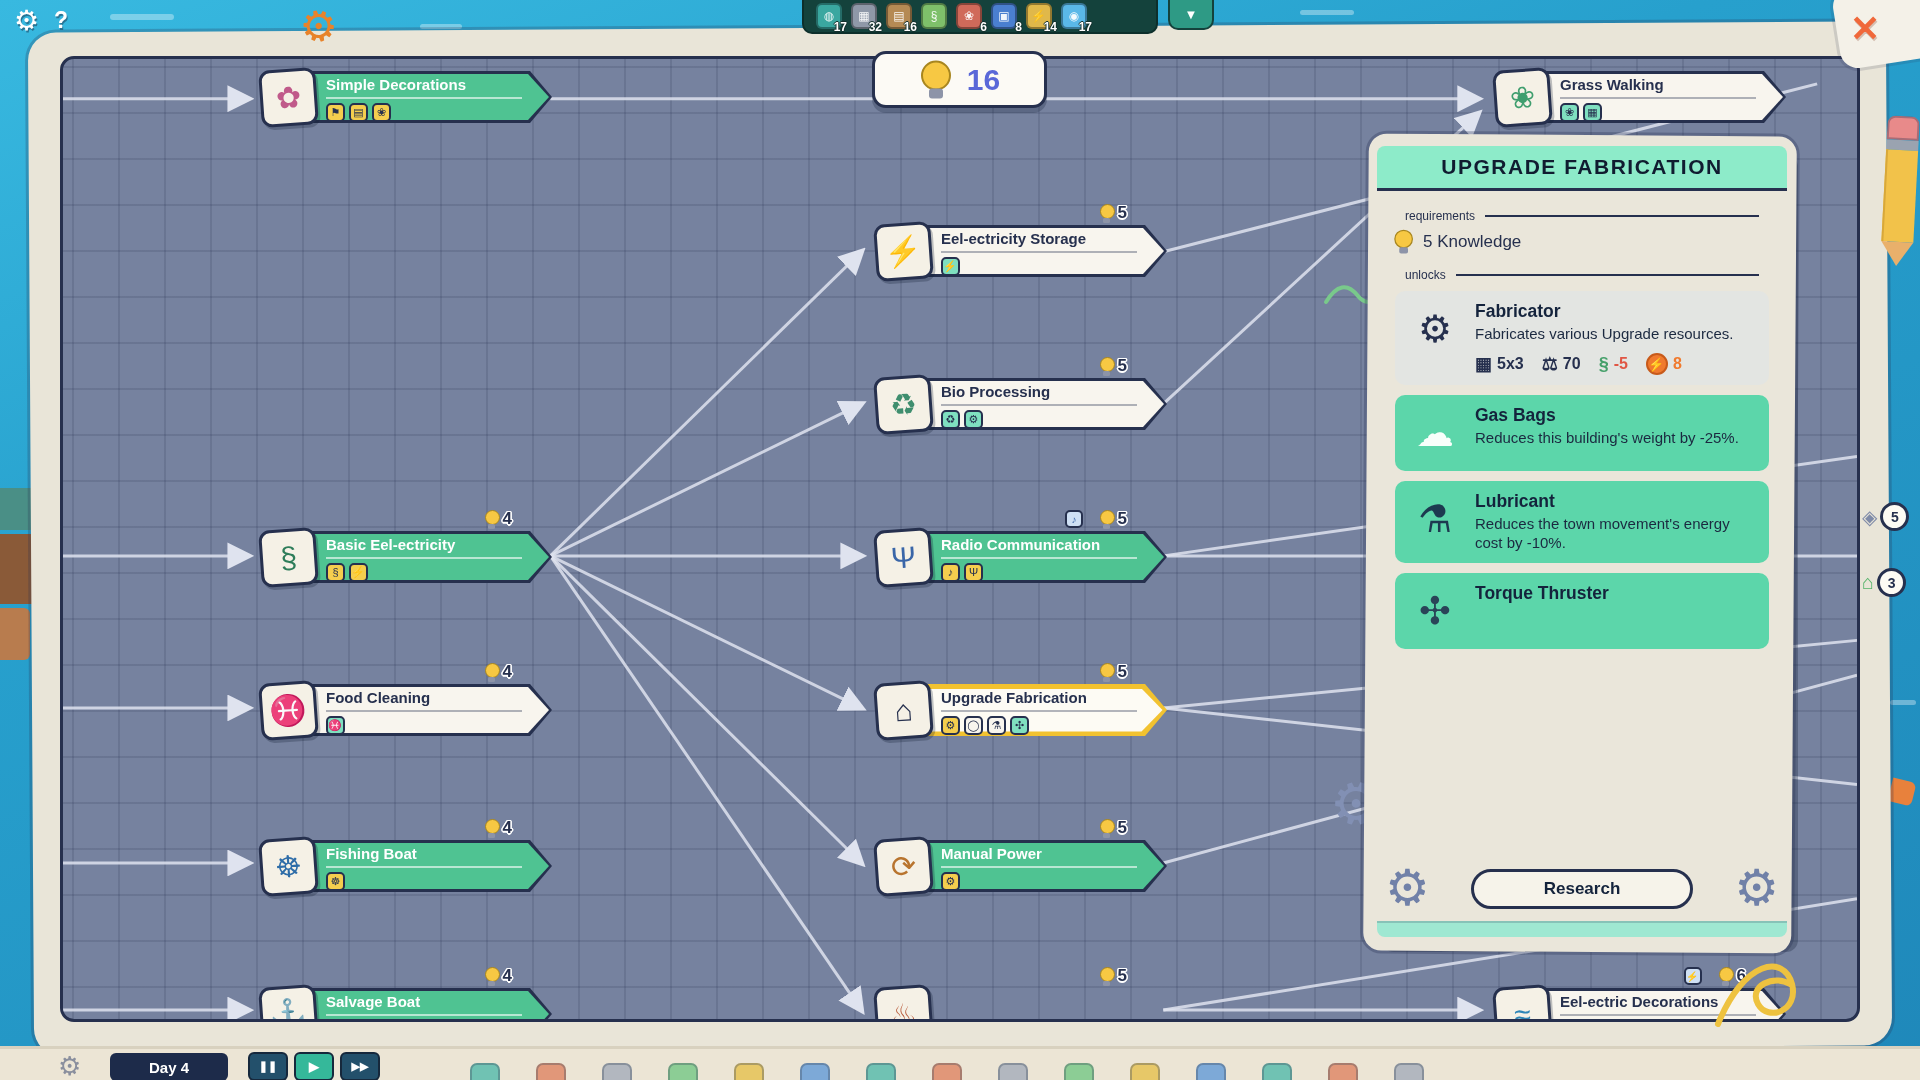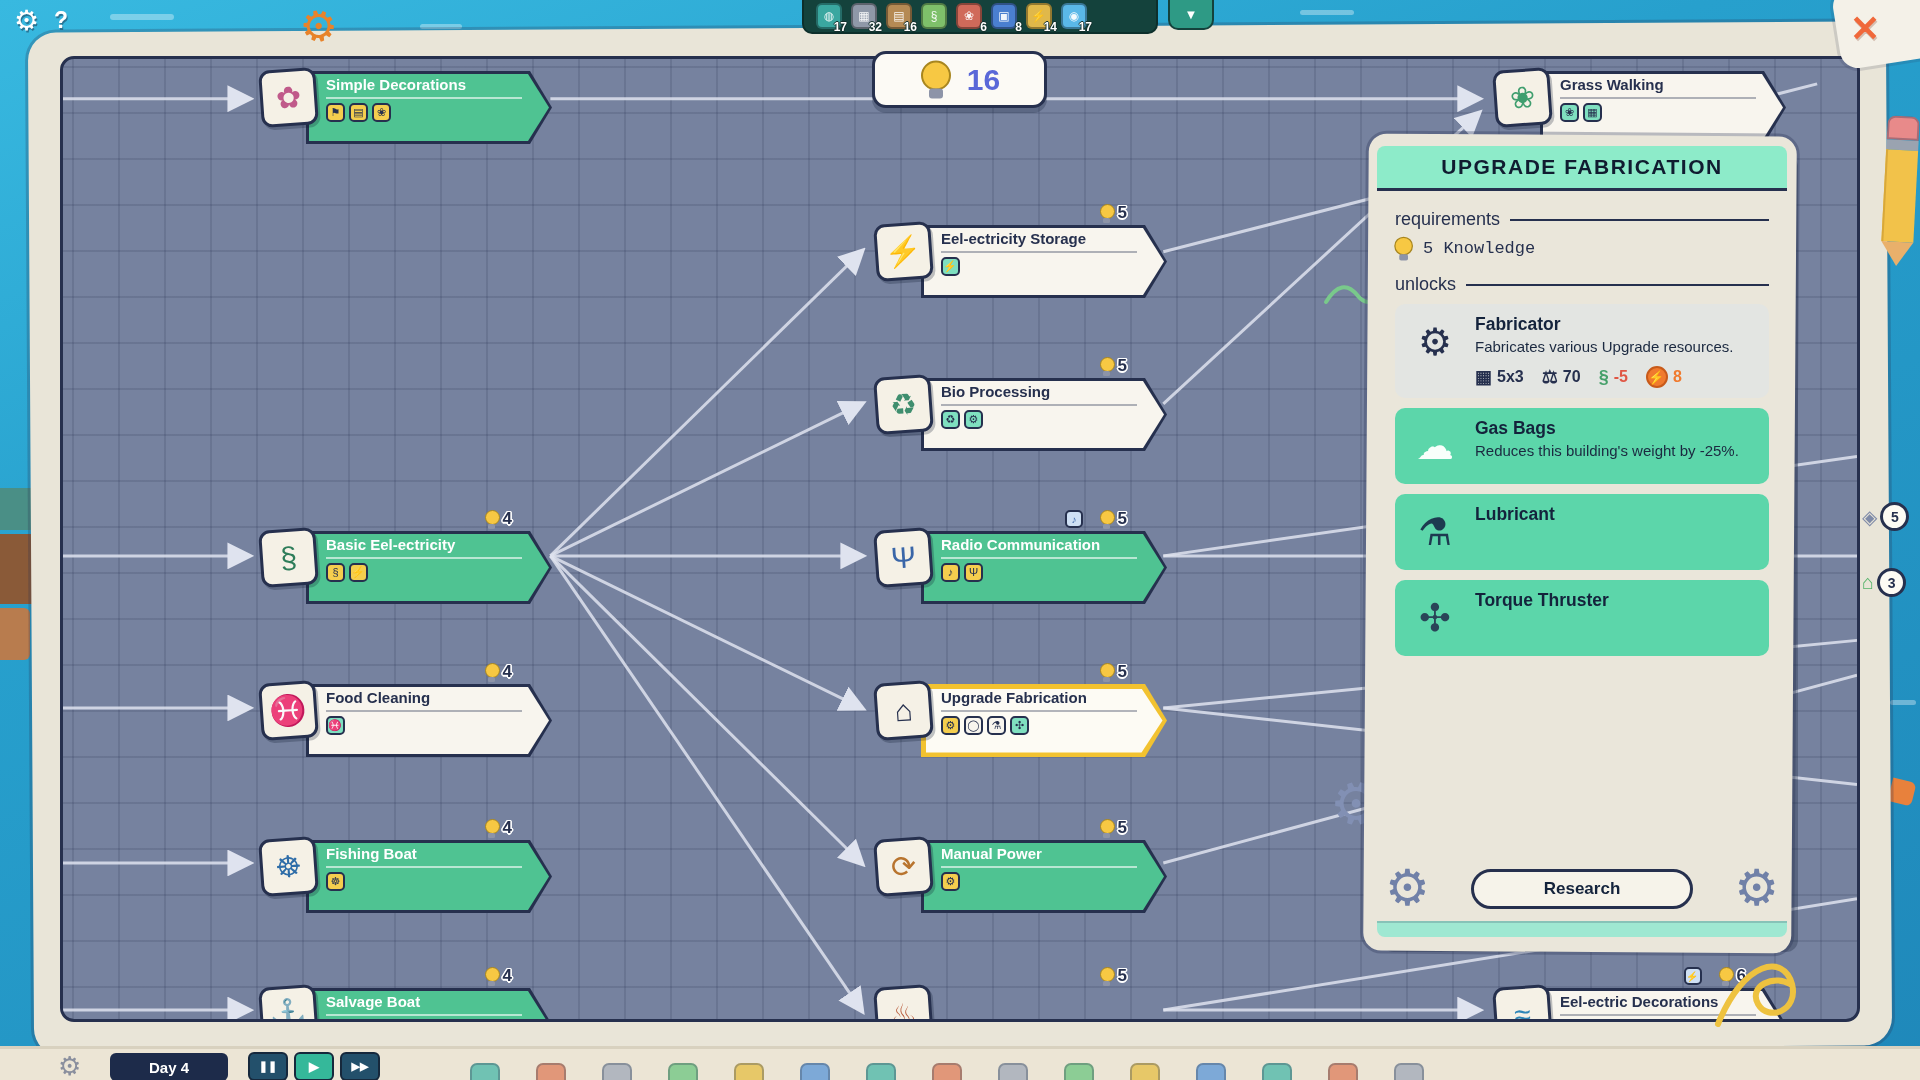--- a/index.html
+++ b/index.html
@@ -26,21 +26,21 @@
     background-size:46px 46px; background-position:9px 7px;
     border:3px solid #26304e; border-radius:14px; overflow:hidden; }
   .wires { position:absolute; inset:0; width:100%; height:100%; }
 
   
   .node { position:absolute; width:292px; height:64px; }
   .tile { position:absolute; left:0; top:2px; width:57px; height:57px; background:#f5f1e6;
     border:3px solid #26304e; border-radius:11px; transform:rotate(-4deg); z-index:2;
     display:flex; align-items:center; justify-content:center; font-size:30px;
     box-shadow:2px 3px 0 rgba(10,25,45,.25); }
-  .banner { position:absolute; left:46px; top:4px; width:246px; height:73px; }
+  .banner { position:absolute; left:46px; top:4px; width:246px; height:52px; }
   .bback { position:absolute; inset:0; background:#26304e;
     clip-path:polygon(0 0, calc(100% - 22px) 0, 100% 50%, calc(100% - 22px) 100%, 0 100%); }
   .bfill { position:absolute; inset:3px; background:#f8f5ee;
     clip-path:polygon(0 0, calc(100% - 21px) 0, 100% 50%, calc(100% - 21px) 100%, 0 100%); }
   .g .bfill { background:#4fc392; }
   .sel .bback { background:#f2c230; filter:drop-shadow(0 0 5px rgba(242,194,48,.85)); }
   .sel .bfill { inset:4.5px; background:#fdfbf4; }
   .bc { position:relative; padding:6px 30px 0 20px; z-index:1; }
   .bt { font-size:15px; font-weight:bold; line-height:1.05; padding-bottom:4px;
     border-bottom:2px solid rgba(38,48,78,.35); white-space:nowrap; overflow:hidden; color:#26304e; }
@@ -75,23 +75,23 @@
 
   
   .detail { position:absolute; left:1374px; top:143px; width:416px; height:797px; z-index:20;
     background:#fbf9f4; border:3.5px solid #26304e; border-radius:12px;
     display:flex; flex-direction:column; box-shadow:8px 12px 0 rgba(15,28,50,.28); }
   .detail::before { content:""; position:absolute; inset:-11px -7px -15px -11px; background:#eae6da;
     border-radius:18px; transform:rotate(.4deg); z-index:-1; box-shadow:0 0 0 3px rgba(38,48,78,.3); }
   .dh { background:#8debc9; border-bottom:3px solid #26304e; border-radius:8px 8px 0 0;
     text-align:center; font-weight:bold; font-size:21px; letter-spacing:1.5px; color:#101c30; padding:9px 0; }
   .db { flex:1; padding:12px 18px 0; overflow:hidden; }
-  .slabel { display:flex; align-items:center; gap:10px; font-size:18px; color:#26304e; margin:6px 0 9px; }
+  .slabel { display:flex; align-items:center; gap:10px; font-size:12px; color:#26304e; margin:6px 10px 9px; }
   .slabel i { flex:1; border-top:2.5px solid #26304e; }
-  .req { display:flex; align-items:flex-end; gap:12px; font-size:17px; color:#26304e; margin:4px 0 16px;font-family:Liberation Mono, monospace; }
+  .req { display:flex; align-items:flex-start; gap:12px; font-size:17px; color:#26304e; margin:4px 0 16px; }
   .card { display:flex; gap:12px; border-radius:10px; padding:10px 12px; margin-bottom:10px; }
   .card.gray { background:#e3e5e2; }
   .card.green { background:#5cd6aa; }
   .cicon { width:56px; min-width:56px; height:56px; display:flex; align-items:center;
     justify-content:center; font-size:38px; color:#26304e; }
   .ct { font-weight:bold; font-size:17.5px; color:#14233c; margin-bottom:2px; }
   .cd { font-size:15px; color:#1b2940; line-height:1.28; }
   .stats { display:flex; gap:18px; margin-top:10px; align-items:center; }
   .stat { display:flex; align-items:center; gap:5px; font-size:16px; font-weight:bold; color:#26304e; }
   .stat.red b { color:#e05644; }
@@ -534,20 +534,21 @@
         <div class="cd">Reduces this building's weight by -25%.</div>
       </div>
     </div>
 
     <div class="card green">
       <div class="cicon" style="color:#1d3a50;">
           <span>⚗</span>
         </div>
       <div>
         <div class="ct">Lubricant</div>
+        <div class="cd">Reduces the town movement's energy cost by -10%.</div>
       </div>
     </div>
 
     <div class="card green">
       <div class="cicon" style="color:#2a4458;">
           <span>✣</span>
         </div>
       <div>
         <div class="ct">Torque Thruster</div>
       </div>

